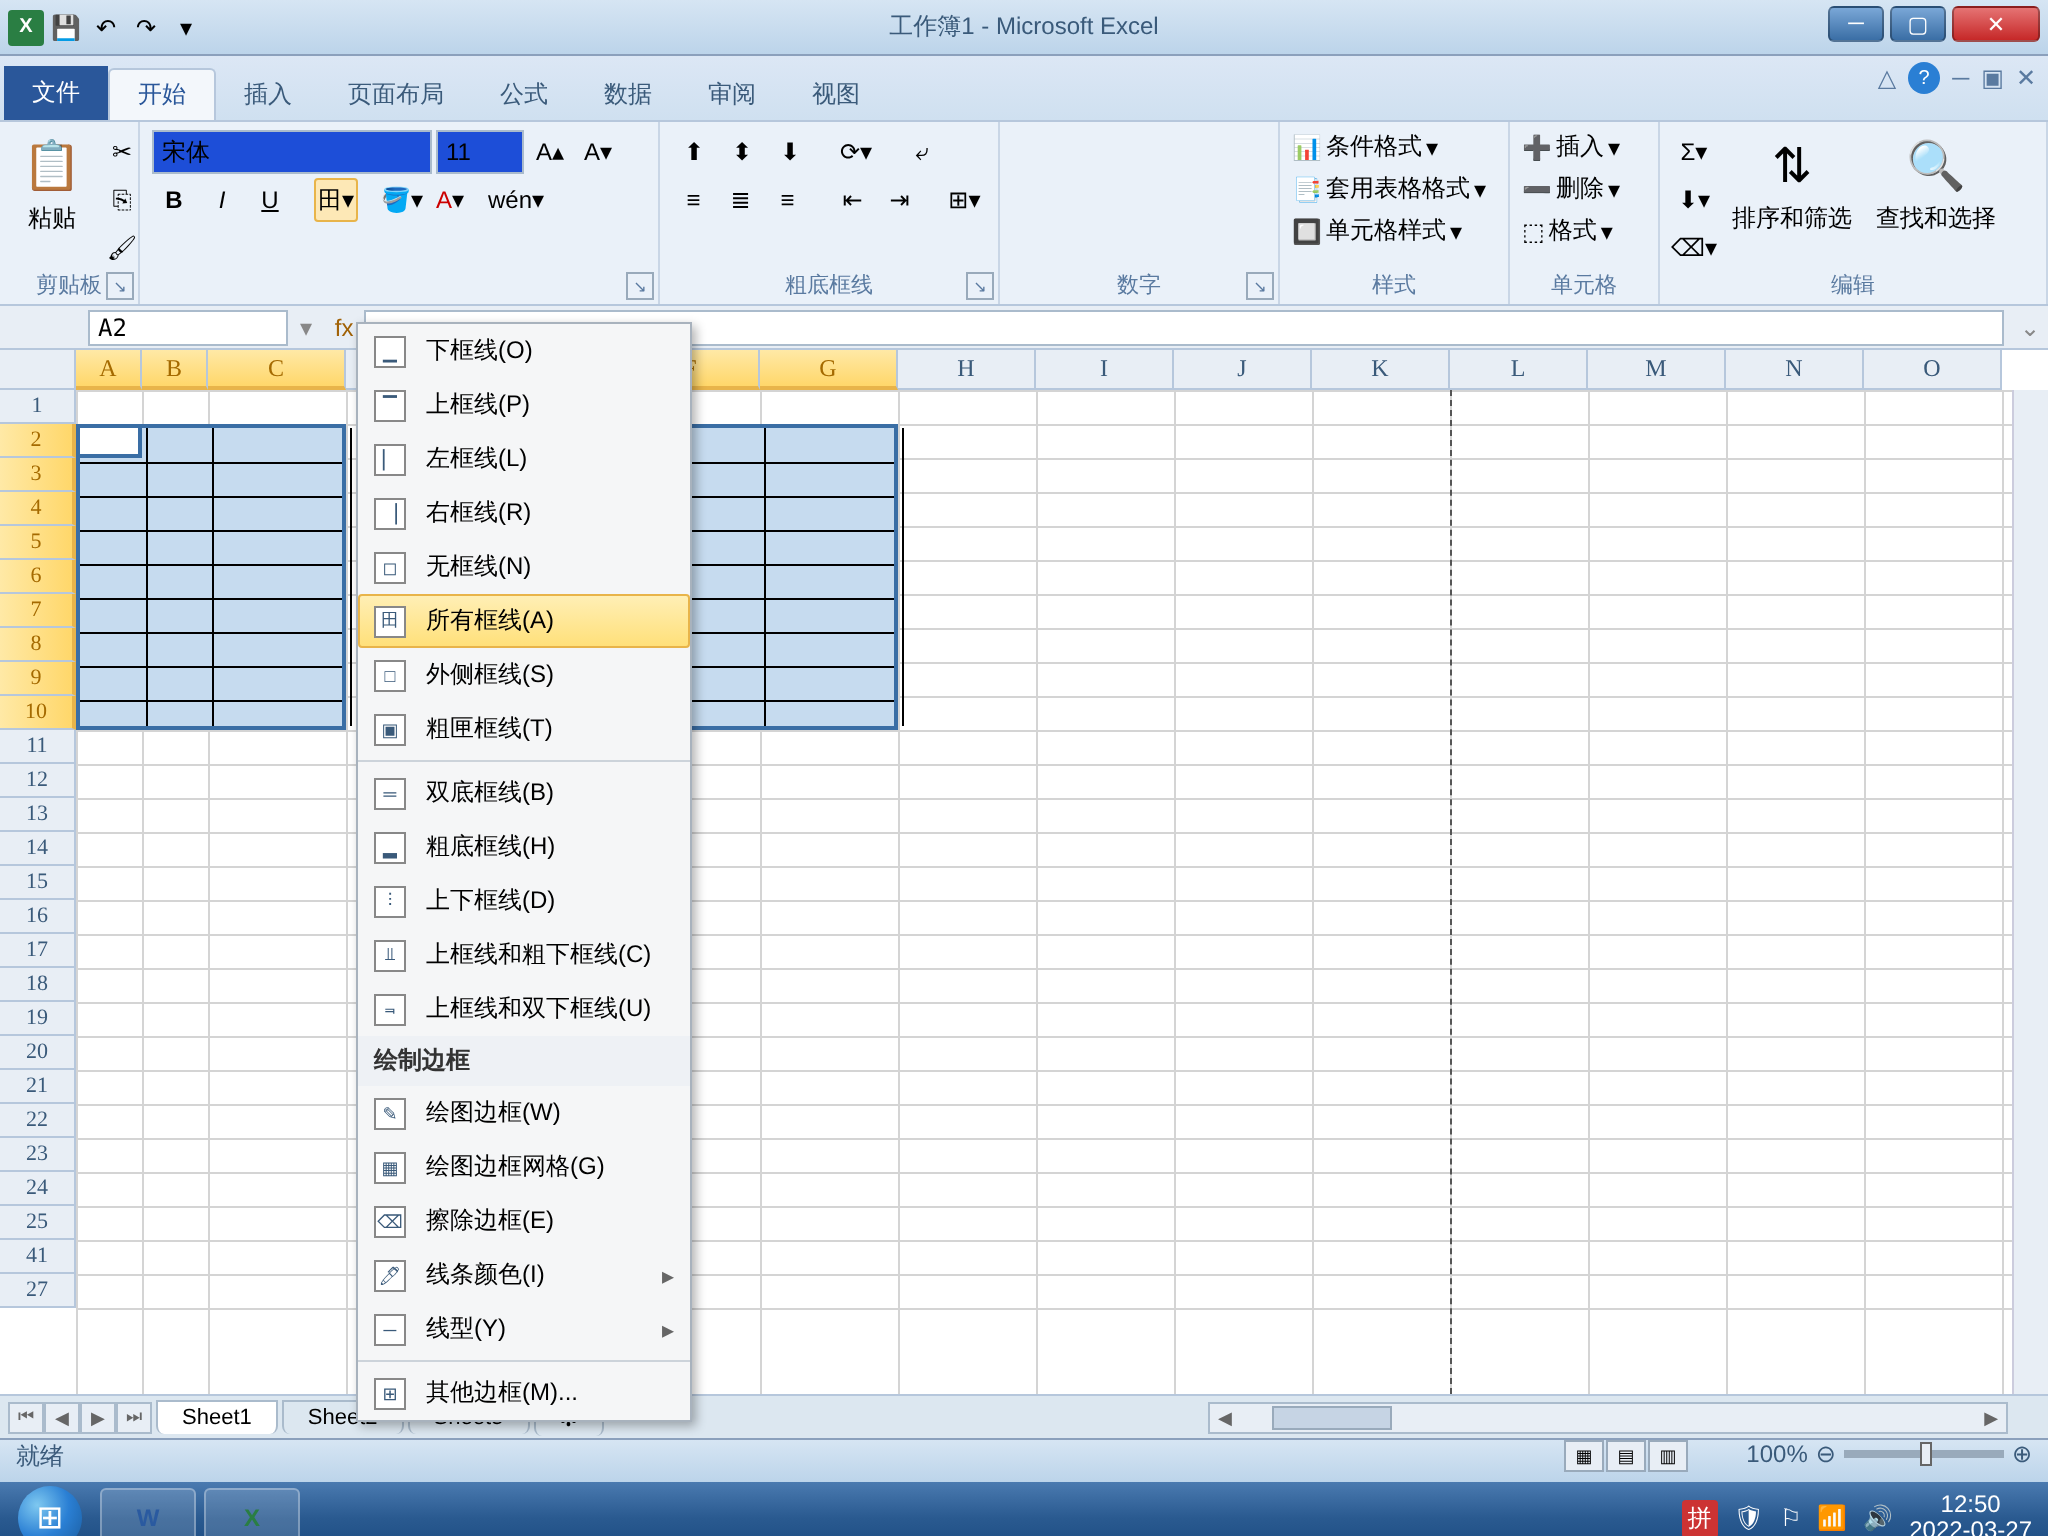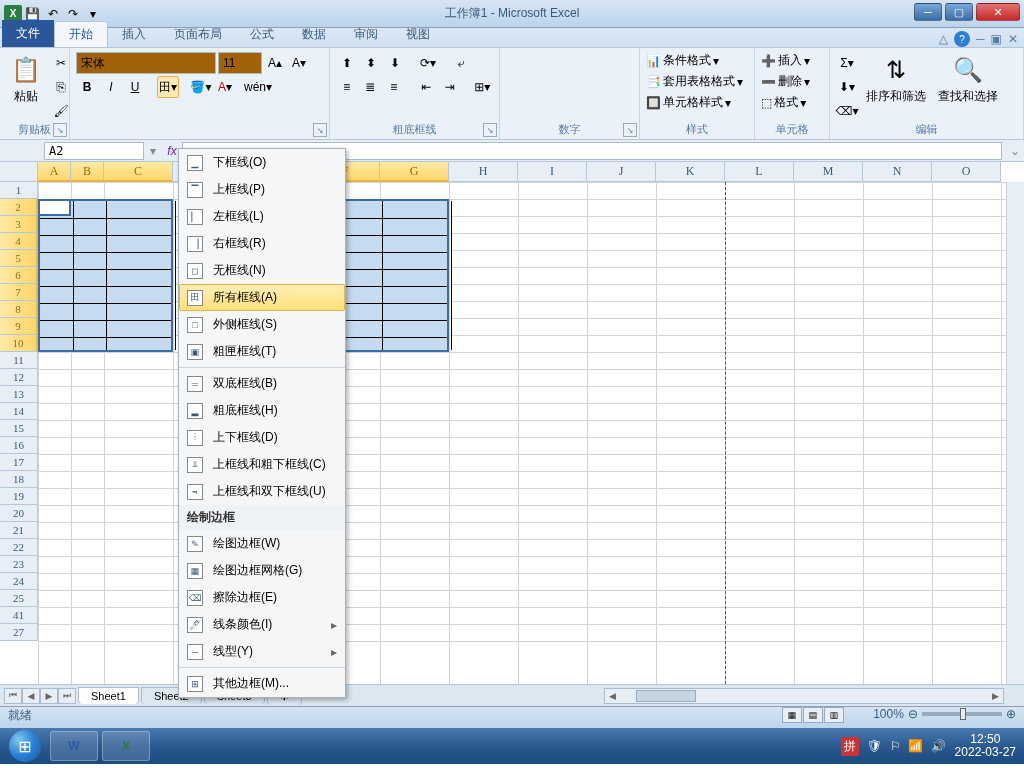--- a/index.html
+++ b/index.html
@@ -7,41 +7,41 @@
 .titlebar{height:28px;background:linear-gradient(#d6e5f3,#bcd4ea);display:flex;align-items:center;position:relative;border-bottom:1px solid #8ba0bc}
 .qat{display:flex;align-items:center;gap:2px;padding-left:4px}
 .qat-icon{width:18px;height:18px;display:flex;align-items:center;justify-content:center;border-radius:2px}
 .excel-logo{width:18px;height:18px;background:#2a7e43;color:#fff;display:flex;align-items:center;justify-content:center;font-weight:bold;font-size:10px;border-radius:2px}
 .title-text{position:absolute;left:50%;transform:translateX(-50%);color:#3a5a7a;font-size:12px}
 .winctrl{position:absolute;right:4px;top:3px;display:flex;gap:3px}
 .winbtn{width:28px;height:18px;border-radius:3px;display:flex;align-items:center;justify-content:center;font-size:11px;color:#fff;border:1px solid rgba(0,0,0,.3)}
 .winbtn.min{background:linear-gradient(#7aa7d7,#3a6ea5)}
 .winbtn.max{background:linear-gradient(#7aa7d7,#3a6ea5)}
 .winbtn.close{background:linear-gradient(#e57373,#c62828);width:44px}
-.ribbon-tabs{height:20px;background:linear-gradient(#dce7f5,#cfe0f0);display:flex;align-items:flex-end;padding-left:2px;position:relative;border-bottom:1px solid #b6c7dc}
+.ribbon-tabs{height:33px;background:linear-gradient(#dce7f5,#cfe0f0);display:flex;align-items:flex-end;padding-left:2px;position:relative;border-bottom:1px solid #b6c7dc}
 .tab{padding:4px 14px;color:#3a5a7a;cursor:pointer;font-size:12px}
 .tab.file{background:#2a579a;color:#fff;border-radius:0;padding:5px 14px}
 .tab.active{background:#f3f7fb;border:1px solid #b6c7dc;border-bottom:none;border-radius:3px 3px 0 0;color:#2a579a}
 .ribbon-right{position:absolute;right:6px;top:3px;display:flex;gap:6px;align-items:center}
 .help-icon{width:16px;height:16px;background:#2a7fd4;color:#fff;border-radius:50%;display:flex;align-items:center;justify-content:center;font-size:10px}
 .ribbon{height:92px;background:#eaf1f9;border-bottom:1px solid #b6c7dc;display:flex}
 .group{border-right:1px solid #c9d6e6;padding:4px 6px 0;display:flex;flex-direction:column;position:relative}
 .group-label{position:absolute;bottom:2px;left:0;right:0;text-align:center;color:#5a7aa0;font-size:11px}
 .group-body{flex:1;display:flex;gap:4px}
 .big-btn{display:flex;flex-direction:column;align-items:center;gap:2px;padding:2px 4px;cursor:pointer}
 .big-btn .ico{width:32px;height:32px;display:flex;align-items:center;justify-content:center;font-size:24px}
 .small-btn{width:22px;height:22px;display:flex;align-items:center;justify-content:center;cursor:pointer;border-radius:2px}
-.combo{height:22px;border:1px solid #abc;background:#a16207;display:flex;align-items:center;padding:0 4px;font-size:12px}
+.combo{height:22px;border:1px solid #abc;background:#1d4ed8;display:flex;align-items:center;padding:0 4px;font-size:12px}
 .vsep{width:1px;background:#c9d6e6;margin:2px 3px}
 .stack{display:flex;flex-direction:column;gap:2px}
 .row{display:flex;gap:2px;align-items:center}
 .launcher{position:absolute;right:2px;bottom:2px;width:14px;height:14px;border:1px solid #9ab;display:flex;align-items:center;justify-content:center;font-size:8px;color:#5a7aa0}
 .formula-bar{height:22px;background:#e8eef5;border-bottom:1px solid #b6c7dc;display:flex;align-items:center}
 .namebox{width:100px;height:18px;border:1px solid #abc;background:#fff;margin:0 4px 0 44px;padding:0 4px;display:flex;align-items:center;font-family:Consolas,monospace}
-.fx-btn{width:20px;height:18px;display:flex;align-items:center;justify-content:center;font-style:italic;color:#6d28d9;margin-left:6px}
+.fx-btn{width:20px;height:18px;display:flex;align-items:center;justify-content:center;color:#a16207;margin-left:6px}
 .fx-input{flex:1;height:18px;border:1px solid #abc;background:#fff;margin-right:4px}
 .grid-area{position:relative;height:522px;background:#fff}
 .col-headers{height:20px;display:flex;position:absolute;top:0;left:0}
 .corner{width:38px;height:20px;background:#e8eef5;border-right:1px solid #b6c7dc;border-bottom:1px solid #b6c7dc}
 .col-h{height:20px;background:#e8eef5;border-right:1px solid #b6c7dc;border-bottom:1px solid #b6c7dc;display:flex;align-items:center;justify-content:center;color:#3a5a7a;font-family:Consolas}
 .col-h.sel{background:linear-gradient(#ffe9a6,#ffd76a);color:#a56a00;border-bottom:2px solid #e8b44a}
 .row-headers{position:absolute;top:20px;left:0;width:38px}
 .row-h{width:38px;height:17px;background:#e8eef5;border-right:1px solid #b6c7dc;border-bottom:1px solid #b6c7dc;display:flex;align-items:center;justify-content:center;color:#3a5a7a;font-family:Consolas;font-size:11px}
 .row-h.sel{background:linear-gradient(90deg,#ffe9a6,#ffd76a);color:#a56a00;border-right:2px solid #e8b44a}
 .cells{position:absolute;top:20px;left:38px;right:0;bottom:0}

